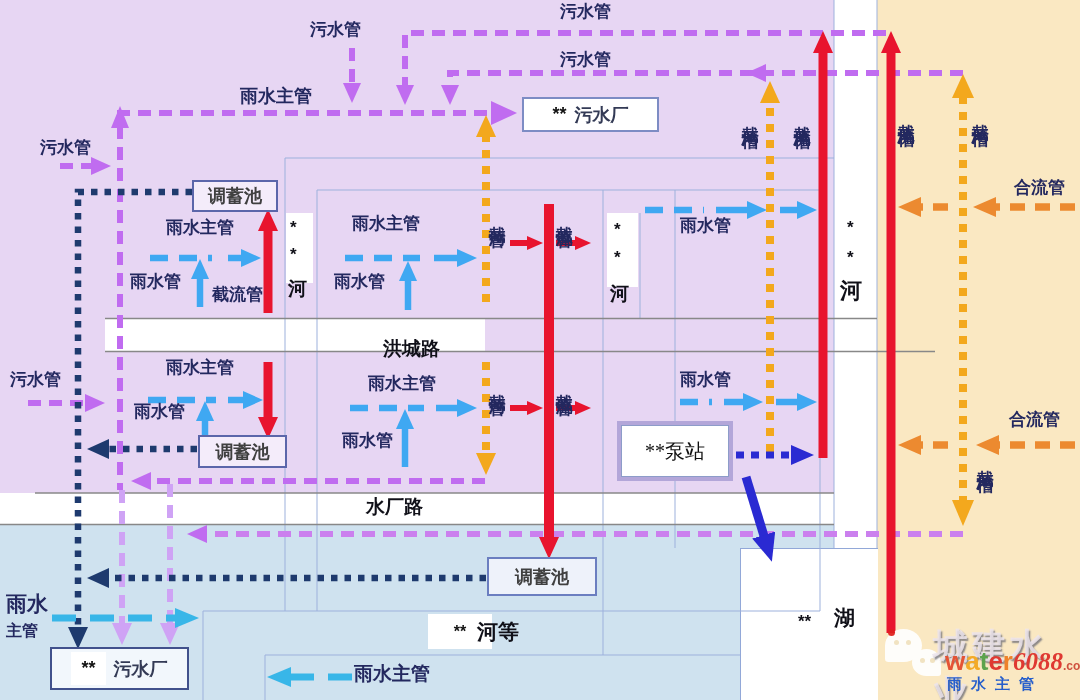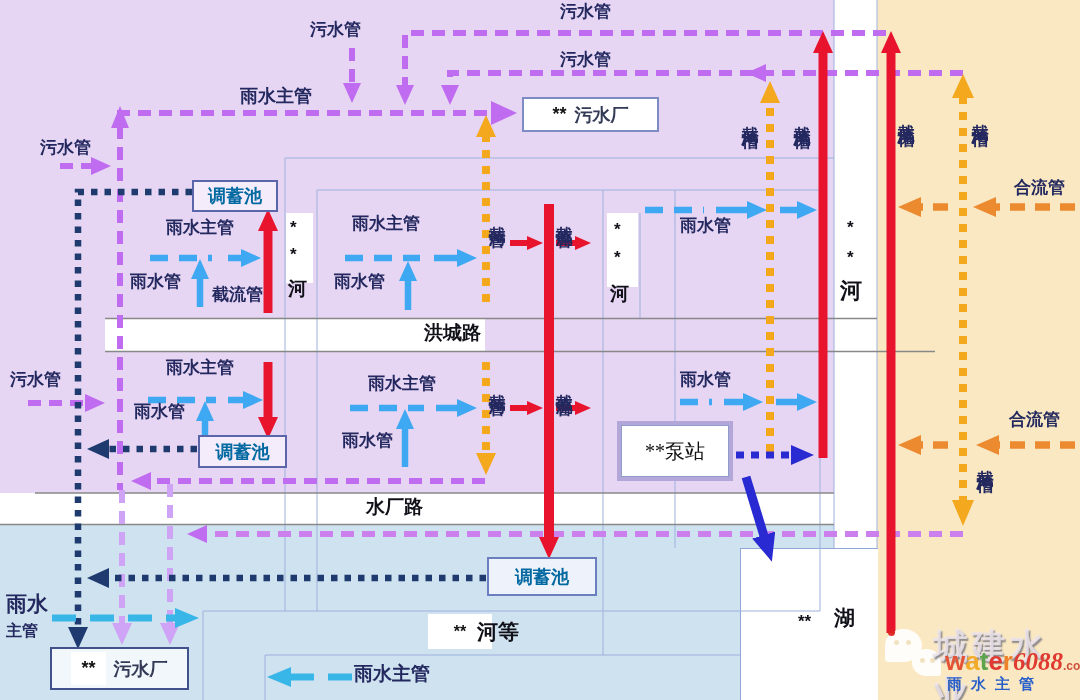--- a/index.html
+++ b/index.html
@@ -3,21 +3,21 @@
 <meta charset="utf-8">
 <style>
   html,body{margin:0;padding:0;background:#fff;font-family:"Liberation Sans","DejaVu Sans",sans-serif;}
   #stage{position:relative;width:1080px;height:700px;overflow:hidden;background:#fff;}
   .bg{position:absolute;}
   .lbl{position:absolute;font-weight:bold;font-size:17px;color:#23285f;white-space:nowrap;line-height:1.15;}
   .lbl.v{writing-mode:vertical-rl;letter-spacing:3px;}
   .lbl.blk{color:#101018;font-size:19px;}
   .star{position:absolute;font-weight:bold;font-size:17px;color:#101018;}
   .whitepatch{position:absolute;background:#fff;}
-  .boxfac{position:absolute;display:flex;align-items:center;justify-content:center;font-weight:bold;font-size:18px;color:#0369a1;background:#f4ecfa;border:2px solid #5b66aa;box-sizing:border-box;}
+  .boxfac{position:absolute;display:flex;align-items:center;justify-content:center;font-weight:bold;font-size:18px;color:#404040;background:#f4ecfa;border:2px solid #5b66aa;box-sizing:border-box;}
   svg{position:absolute;left:0;top:0;}
   .wm{position:absolute;opacity:.92;}
   .wm-brand{position:absolute;font-size:35px;font-weight:bold;letter-spacing:3px;color:rgba(235,228,240,.85);text-shadow:1.5px 1.5px 1.5px rgba(110,110,120,.85);}
   .wm-word{position:absolute;font-size:26px;font-weight:bold;}
   .wm-num{font-style:italic;font-family:"Liberation Serif",serif;font-size:25px;color:#dd2b26;}
   .wm-dom{font-size:12px;color:#cc4433;}
   .wm-site{position:absolute;font-size:15px;font-weight:bold;color:#1553cc;letter-spacing:9px;}
   .bubble{position:absolute;background:#fff;border-radius:50% 50% 50% 10%;}
   .bubble2{position:absolute;background:#fff;border-radius:50% 50% 10% 50%;}
   .eye{position:absolute;width:5px;height:5px;border-radius:50%;background:#f1e3c2;}
@@ -233,21 +233,21 @@
 
   <div class="lbl v" style="left:740px;top:112px;">截污槽</div>
   <div class="lbl v" style="left:792px;top:112px;">截流槽</div>
   <div class="lbl v" style="left:896px;top:110px;">截流槽</div>
   <div class="lbl v" style="left:970px;top:110px;">截污槽</div>
   <div class="lbl v" style="left:975px;top:456px;">截污槽</div>
 
   <div class="lbl" style="left:1014px;top:178px;">合流管</div>
   <div class="lbl" style="left:1009px;top:410px;">合流管</div>
 
-  <div class="lbl blk" style="left:383px;top:322px;margin-left:41px;">洪城路</div>
+  <div class="lbl blk" style="left:383px;top:338px;">洪城路</div>
   <div class="lbl blk" style="left:366px;top:496px;">水厂路</div>
 
   <div class="lbl" style="left:6px;top:592px;font-size:21px;">雨水</div>
   <div class="lbl" style="left:6px;top:622px;font-size:16px;">主管</div>
   <div class="lbl" style="left:354px;top:663px;font-size:19px;">雨水主管</div>
 
   <div class="star" style="left:290px;top:218px;">*</div>
   <div class="star" style="left:290px;top:245px;">*</div>
   <div class="lbl blk" style="left:288px;top:278px;">河</div>
   <div class="star" style="left:614px;top:220px;">*</div>

